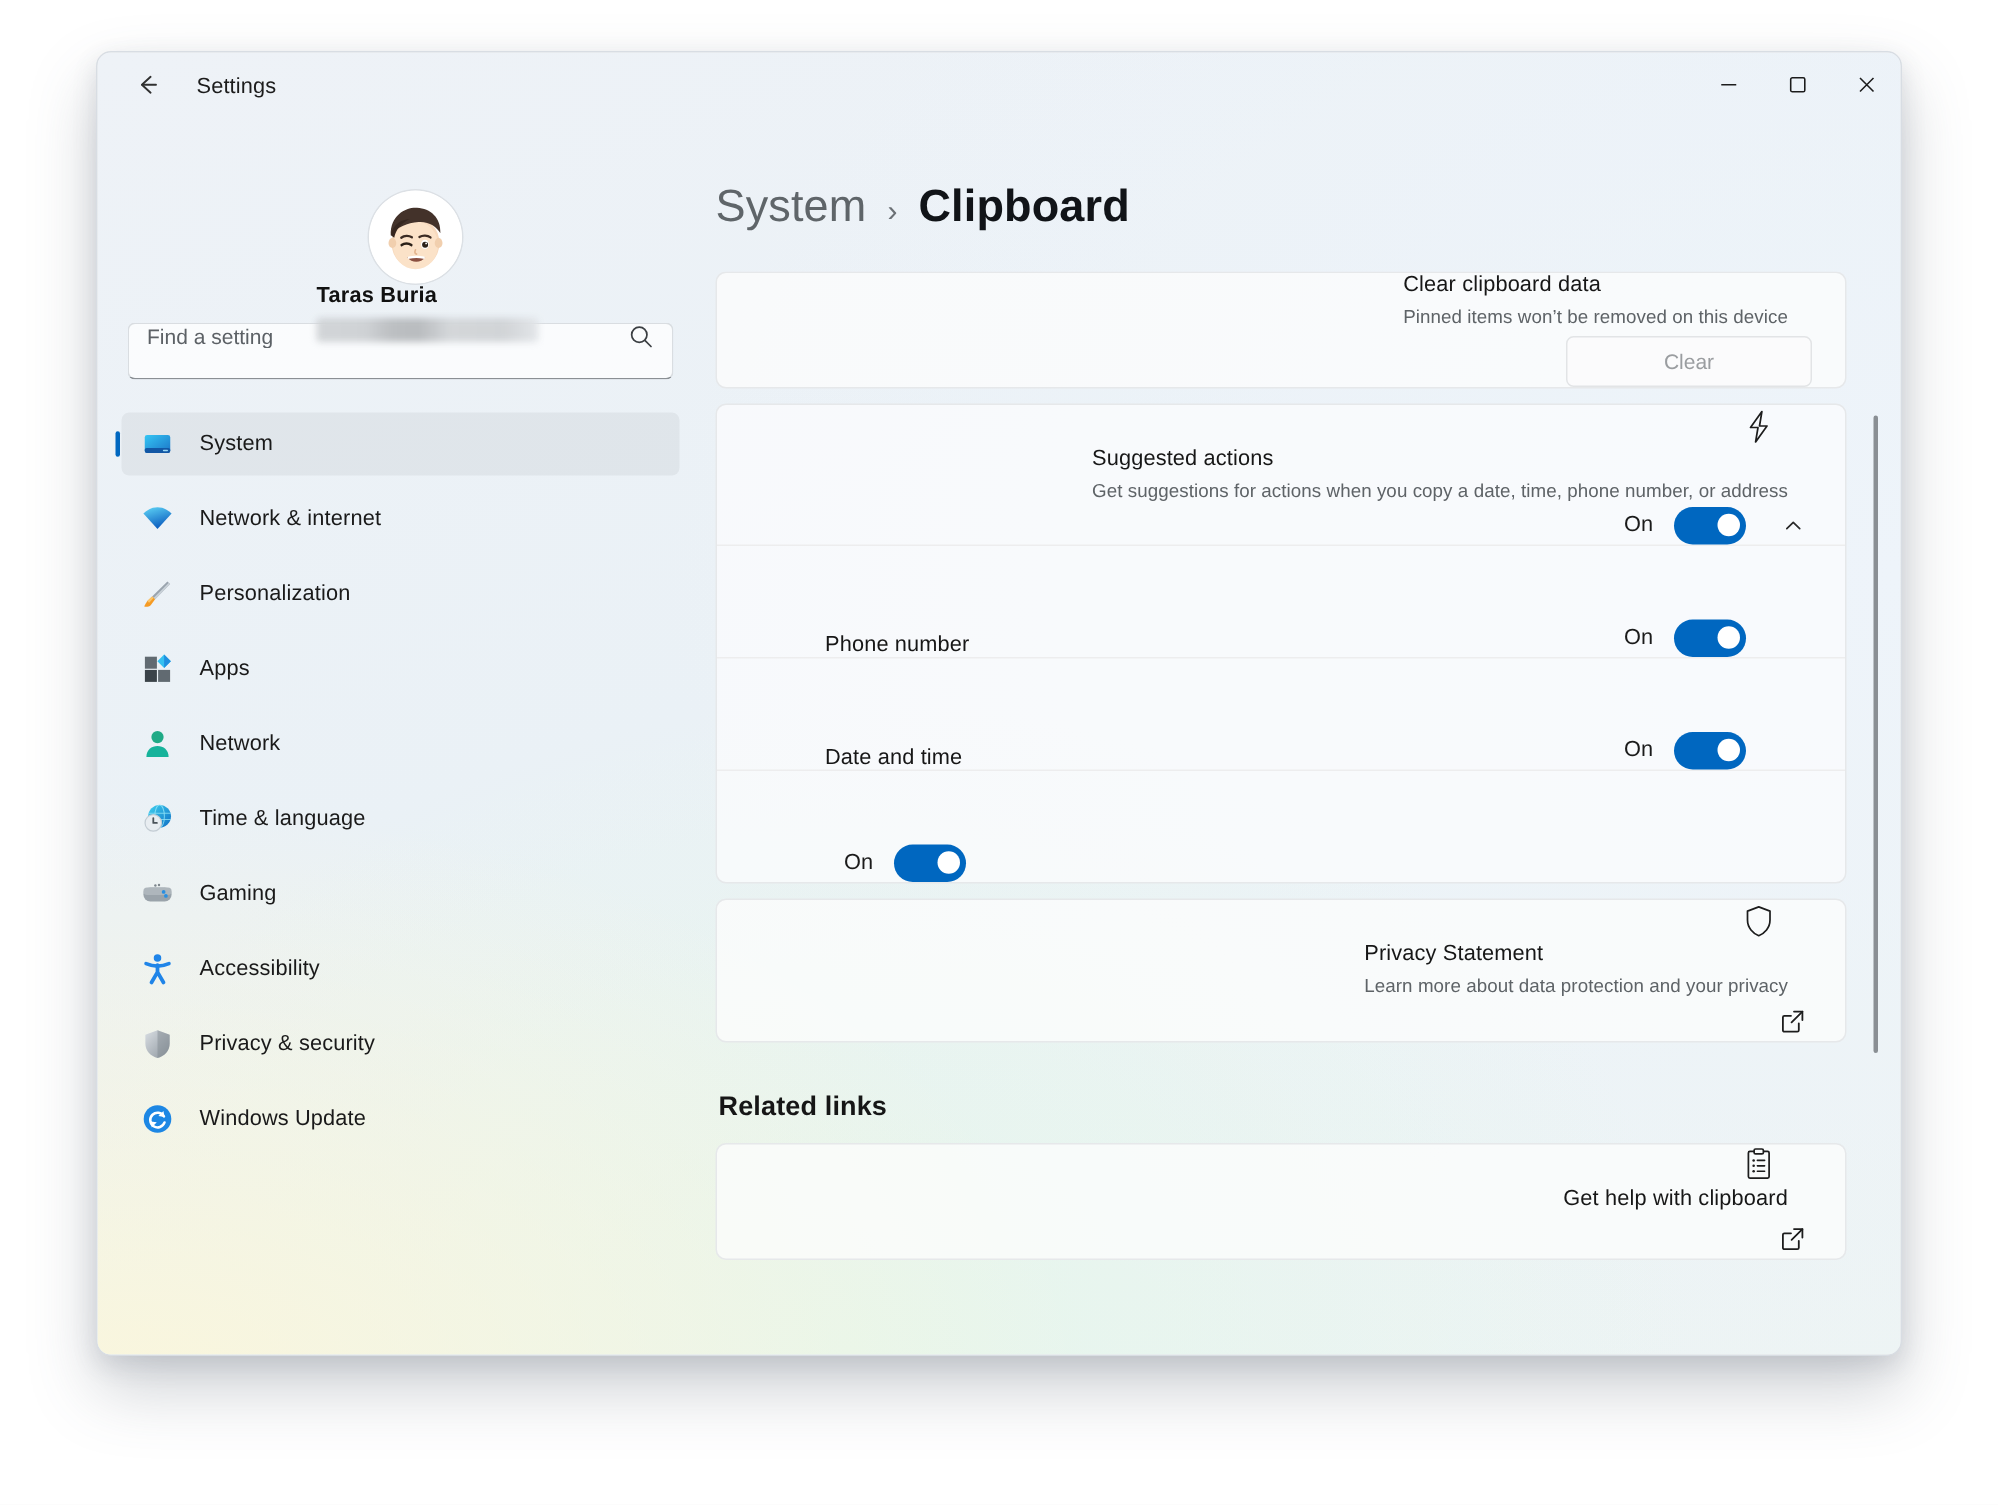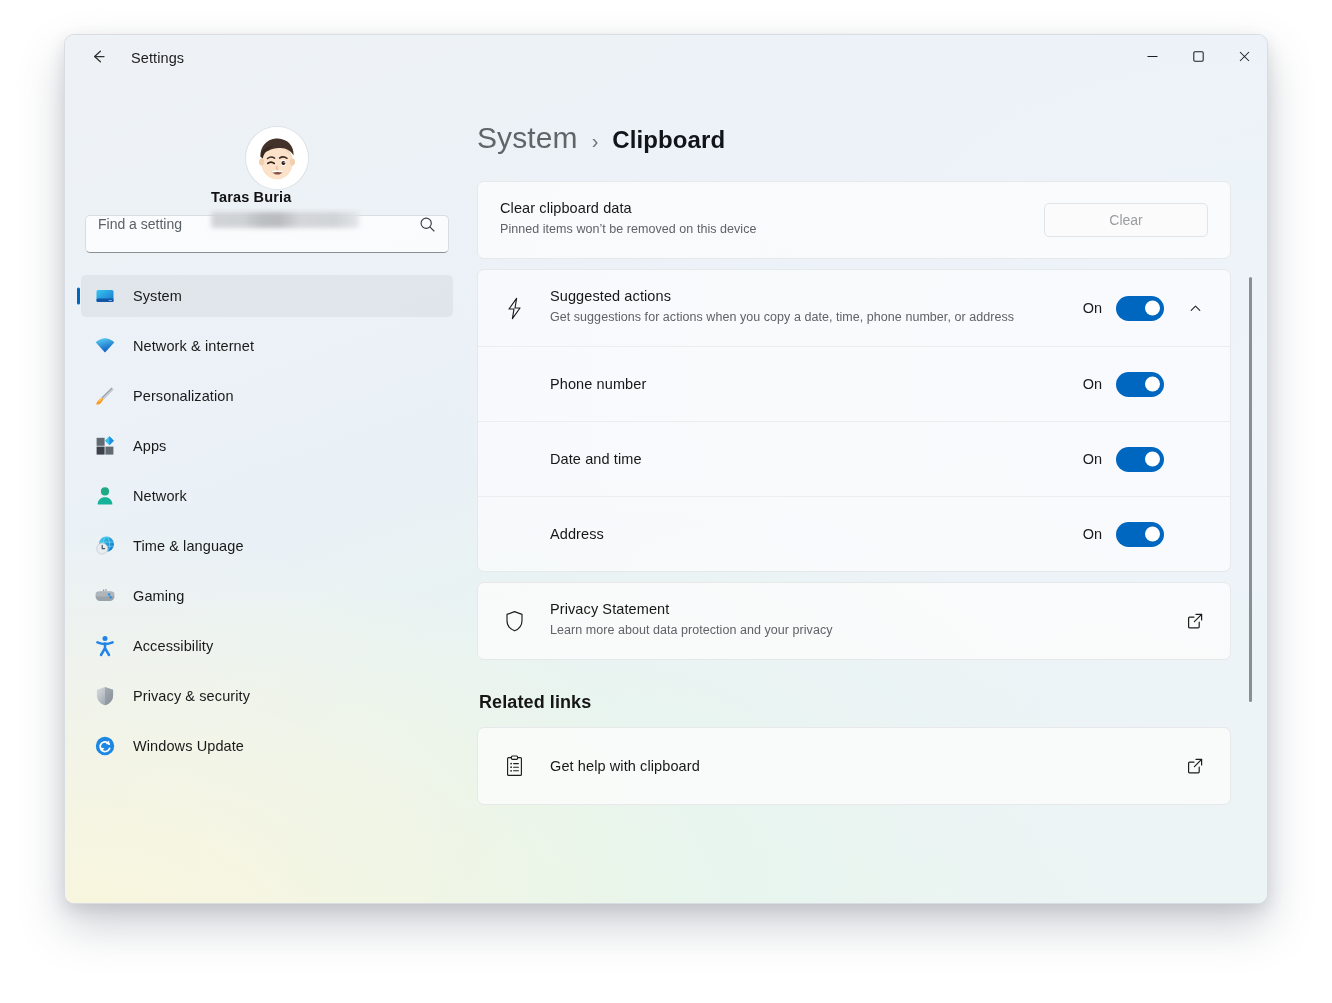--- a/index.html
+++ b/index.html
@@ -211,21 +211,21 @@
     font-size: 30px;
     color: #5f6569;
     letter-spacing: .1px;
   }
   #crumb-sep {
     font-size: 20px;
     color: #6b7075;
     margin: 0 14px;
   }
   #crumb-current {
-    font-size: 24px;
+    font-size: 30px;
     font-weight: bold;
     color: #111418;
     letter-spacing: .1px;
     text-align: center;
   }
 
   #scroll-area {
     position: relative;
     height: 692px;
     padding-right: 36px;
@@ -235,23 +235,24 @@
 
   .card {
     background: rgba(253,253,253,.78);
     border: 1px solid #e6e8ea;
     border-radius: 7px;
     margin-bottom: 10px;
   }
 
   .row {
     display: flex;
-    align-items: center;
+    align-items: flex-end;
     padding: 0 22px 0 22px;
     min-height: 76px;
+    flex-direction: column;
   }
   .row-icon {
     width: 28px; flex: 0 0 28px;
     display: flex; align-items: center; justify-content: center;
     margin-right: 22px;
   }
   .row-text { flex: 1; padding-right: 16px; }
   .row-title {
     font-size: 14.5px;
     color: #171717;
@@ -308,21 +309,21 @@
   .expander {
     margin-left: 18px;
     width: 26px; height: 26px;
     display: flex; align-items: center; justify-content: center;
     cursor: pointer;
     border-radius: 4px;
   }
 
   .subrow {
     display: flex;
-    align-items: center;
+    align-items: flex-end;
     min-height: 75px;
     padding: 0 22px 0 72px;
     border-top: 1px solid #ededee;
   }
   .subrow .row-title { flex: 1; }
 
   .card-sub-wrap {
     background: rgba(252,252,253,.72);
     border: 1px solid #e6e8ea;
     border-radius: 7px;
@@ -664,21 +665,20 @@
               <div class="toggle-group">
                 <span class="toggle-state">On</span>
                 <div class="toggle">
                     <div class="knob"></div>
                   </div>
                 <span class="expander"></span>
               </div>
             </div>
 
             <div class="subrow">
-              <div class="row-title">Address</div>
               <div class="toggle-group">
                 <span class="toggle-state">On</span>
                 <div class="toggle">
                     <div class="knob"></div>
                   </div>
                 <span class="expander"></span>
               </div>
             </div>
           </div>
 

